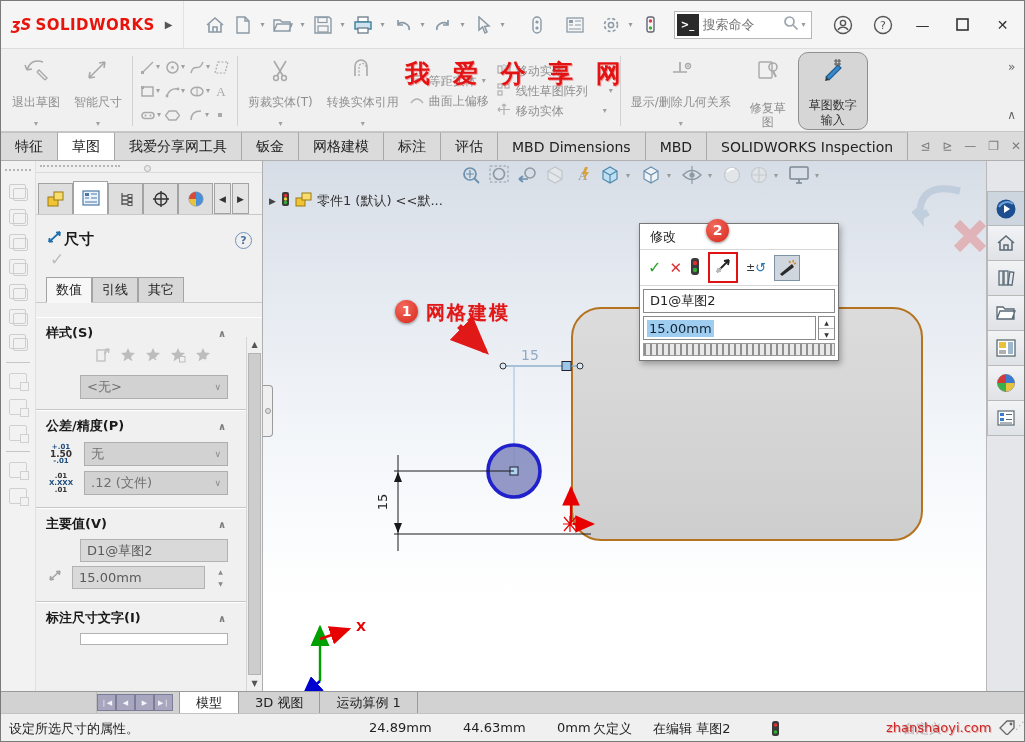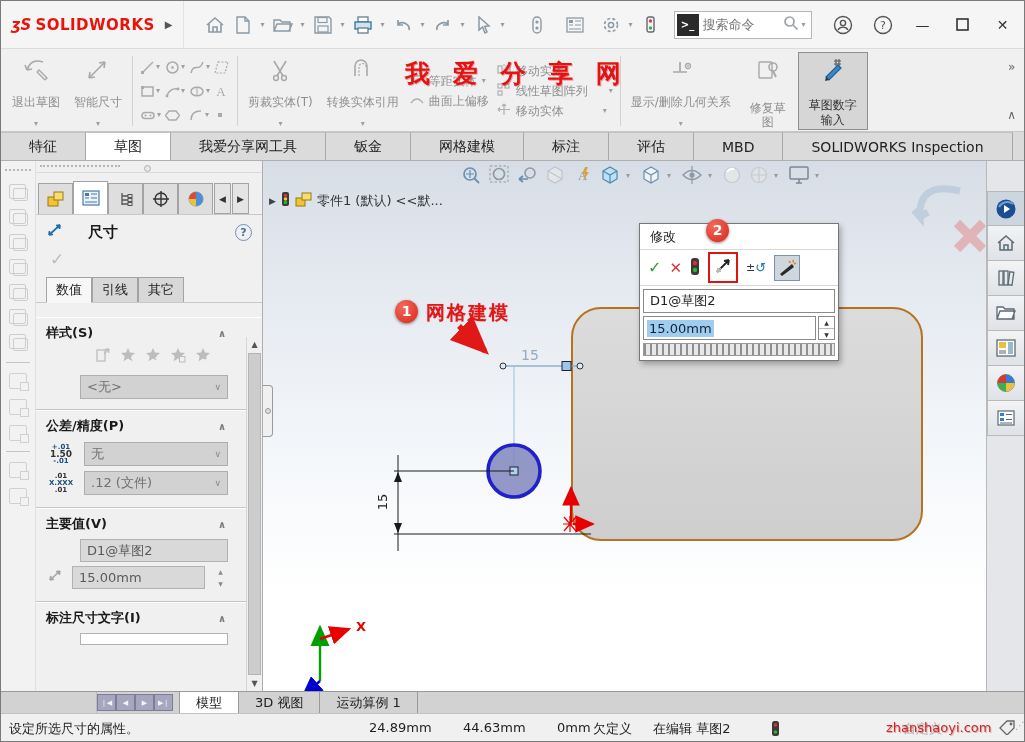--- a/index.html
+++ b/index.html
@@ -27,33 +27,33 @@
   .rsep{width:1px;background:#d2d2d2;margin:4px 3px}
   .bigbtn{display:flex;flex-direction:column;align-items:center;justify-content:space-between;padding:3px 7px 1px;min-width:62px}
   .bicon{height:30px;display:flex;align-items:center;justify-content:center;color:#a9a9a9}
   .blabel{font-size:12px;color:#8f8f8f;white-space:nowrap;line-height:14px;text-align:center}
   .ddw{font-size:8px;color:#a0a0a0;line-height:10px}
   .egrid{display:grid;grid-template-columns:repeat(4,auto);grid-auto-rows:24px;align-content:center;gap:0 2px;padding:0 3px}
   .ecell{display:flex;align-items:center;gap:1px;color:#aaa;padding:0 1px}
   .stackcol{display:flex;flex-direction:column;justify-content:center;gap:3px;padding:0 4px}
   .srow{display:flex;align-items:center;gap:5px;color:#8f8f8f;font-size:12px;white-space:nowrap}
   .srow .sicon{color:#b0b0b0}
-  .pressedbtn{background:#d6d6d6;border:1px solid #8f8f8f;border-radius:0}
+  .pressedbtn{background:#d6d6d6;border:1px solid #8f8f8f;border-radius:10px}
   .pressedbtn .blabel{color:#333}
   .rbend{display:flex;flex-direction:column;justify-content:space-between;align-items:center;padding:8px 8px;margin-left:auto;color:#666}
   .rbend span{font-size:12px}
 
   
   .wm{position:absolute;left:404px;top:56px;width:210px;z-index:60;text-align:center;pointer-events:none}
   .wm-l1{color:#e41313;font-weight:bold;font-size:25px;letter-spacing:7px;white-space:nowrap;text-shadow:1px 1px 0 rgba(228,19,19,.35)}
   .wm-l2{color:#e41313;font-weight:bold;font-size:15px;margin-top:4px;text-shadow:1px 1px 0 rgba(228,19,19,.3)}
 
   
   .tabsrow{position:absolute;left:0;top:131px;width:1025px;height:29px;background:#cfcfcf;border-bottom:1px solid #b0b0b0;display:flex;align-items:stretch}
-  .rtab{display:flex;align-items:center;padding:0 28px;background:#dbdbdb;border-right:1px solid #a8a8a8;border-top:1px solid #c2c2c2;font-size:14px;color:#222;white-space:nowrap}
+  .rtab{display:flex;align-items:center;padding:0 14px;background:#dbdbdb;border-right:1px solid #a8a8a8;border-top:1px solid #c2c2c2;font-size:14px;color:#222;white-space:nowrap}
   .rtab.active{background:#fff;font-weight:normal}
   .tabwin{margin-left:auto;display:flex;align-items:center;gap:12px;padding:0 12px;color:#7d7d7d;background:#dbdbdb}
   .tabwin span{font-size:12px}
 
   
   .content{position:absolute;left:0;top:160px;width:1025px;height:530px}
 
   
   .leftstrip{position:absolute;left:0;top:0;width:35px;height:530px;background:#f2f2f2;border-right:1px solid #e0e0e0;display:flex;flex-direction:column;align-items:center;padding-top:8px}
   .ls-dots{width:26px;height:5px;border-top:2px dotted #b5b5b5;margin-bottom:8px}
@@ -65,21 +65,21 @@
 
   
   .pm{position:absolute;left:35px;top:0;width:227px;height:530px;background:#f0f0f0;border-right:1px solid #aeaeae;overflow:hidden}
   .pm-grip{height:12px;border-bottom:1px solid #dadada;position:relative}
   .pm-grip i{position:absolute;left:4px;top:4px;width:80px;border-top:2px dotted #b5b5b5}
   .pm-grip b{position:absolute;left:108px;top:4px;width:7px;height:7px;border:1px solid #b0b0b0;border-radius:50%;background:#e8e8e8}
   .pm-tabs{display:flex;align-items:flex-end;height:42px;padding:0 2px;border-bottom:1px solid #c9c9c9}
   .pmtab{width:35px;height:31px;border:1px solid #a3a3a3;border-bottom:0;background:#dedede;display:flex;align-items:center;justify-content:center}
   .pmtab.active{background:#fff;height:33px}
   .pmscrollbtn{width:17px;height:31px;border:1px solid #a3a3a3;background:#e4e4e4;display:flex;align-items:center;justify-content:center;font-size:9px;color:#333;margin-left:1px}
-  .pm-title{display:flex;align-items:center;gap:24px;height:34px;padding:0 10px;font-size:15px;font-weight:bold;color:#1a1a1a}
+  .pm-title{display:flex;align-items:flex-end;gap:0;height:34px;padding:0 10px;font-size:15px;font-weight:bold;color:#1a1a1a}
   .helpc{margin-left:auto;width:17px;height:17px;border:1.5px solid #6f93b8;border-radius:50%;color:#4a729c;font-size:11px;font-weight:bold;display:flex;align-items:center;justify-content:center}
   .pm-check{height:26px;padding:0 14px;color:#bdbdbd;font-size:17px;font-weight:bold}
   .pm-subtabs{display:flex;align-items:flex-end;height:28px;padding:0 10px;border-bottom:1px solid #c9c9c9}
   .sstab{padding:3px 9px;border:1px solid #a3a3a3;border-bottom:0;background:#d8d8d8;font-size:13px;color:#222}
   .sstab.active{background:#f7f7f7;border-bottom:1px solid #f7f7f7;margin-bottom:-1px}
   .pm-sec{border-top:1px solid #fff;border-bottom:1px solid #c6c6c6;padding:4px 0 8px}
   .sec-h{display:flex;align-items:center;height:22px;padding:0 10px;font-weight:bold;color:#1a1a1a;font-size:13px}
   .sec-h .chev{margin-left:auto;color:#7a7a7a;font-size:10px;margin-right:26px}
   .starrow{display:flex;gap:9px;justify-content:center;padding:3px 26px 6px 34px;color:#bdbdbd}
   .pmselect{display:flex;align-items:center;margin:3px 34px 2px 44px;height:24px;background:#d2d2d2;border:1px solid #aeaeae;color:#707070;padding:0 6px;font-size:13px}
@@ -487,20 +487,21 @@
   </div>
 
   <div class="tabsrow">
     <div class="rtab">特征</div>
     <div class="rtab active">草图</div>
     <div class="rtab">我爱分享网工具</div>
     <div class="rtab">钣金</div>
     <div class="rtab">网格建模</div>
     <div class="rtab">标注</div>
     <div class="rtab">评估</div>
+    <div class="rtab">MBD Dimensions</div>
     <div class="rtab">MBD</div>
     <div class="rtab">SOLIDWORKS Inspection</div>
     <div class="tabwin">
       <span>⊴</span>
       <span>⊵</span>
       <span>—</span>
       <span>❐</span>
       <span>✕</span>
     </div>
   </div>

